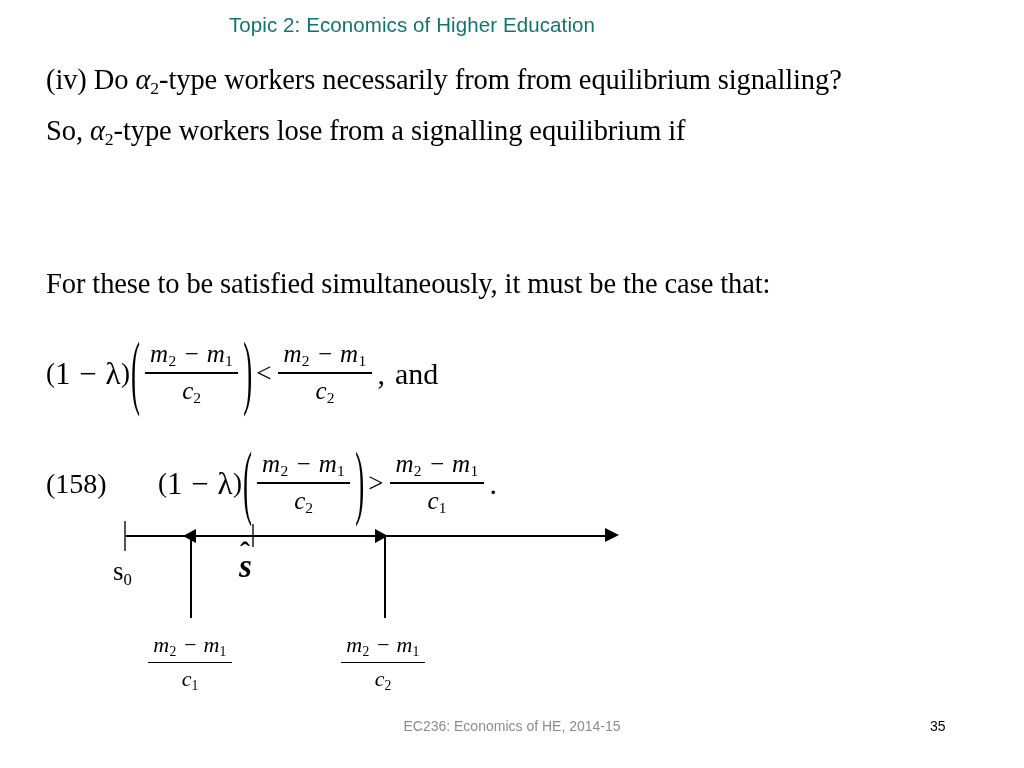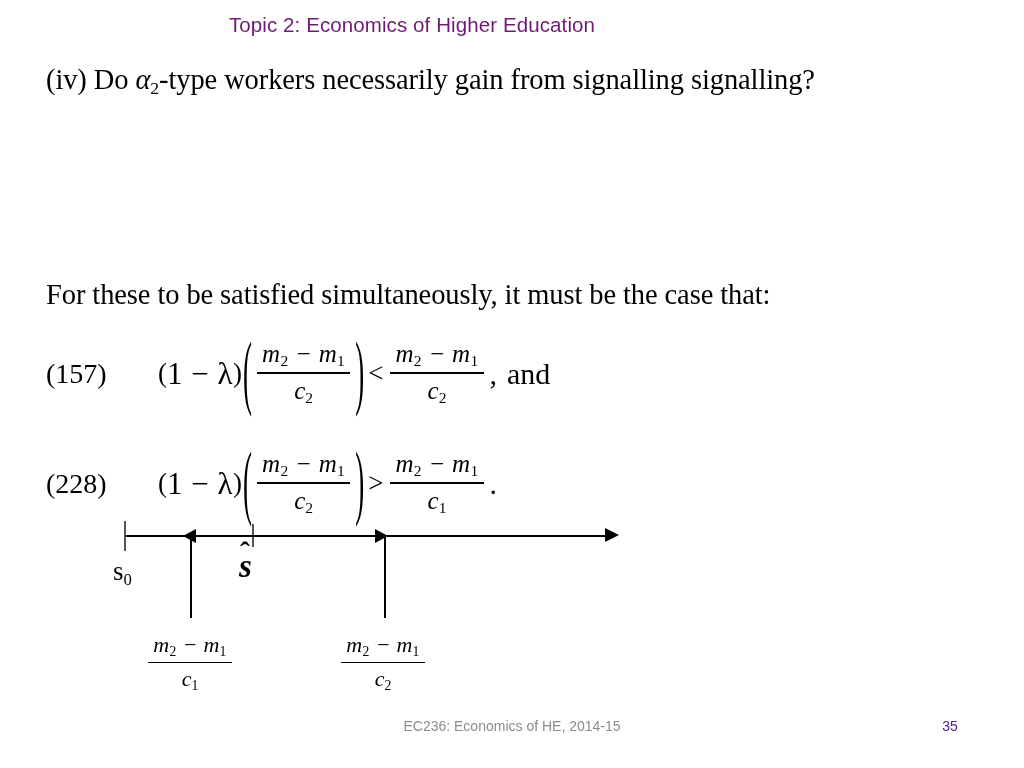--- a/index.html
+++ b/index.html
@@ -25,38 +25,38 @@
   
   .title {
     position: absolute;
     left: 0;
     top: 13px;
     width: 824px;
     text-align: center;
     font-family: "Liberation Sans", "DejaVu Sans", sans-serif;
     font-size: 20.5px;
     letter-spacing: 0.1px;
-    color: #701a75;
+    color: #0f766e;
     white-space: nowrap;
   }
 
   
   .body-line {
     position: absolute;
     left: 46px;
     font-size: 28.5px;
     line-height: 1;
     white-space: nowrap;
     letter-spacing: -0.1px;
   }
   .l1 { top: 66px; }
   .l2 { top: 117px; }
   .l3 { top: 168px; }
   .l4 { top: 220px; }
-  .l5 { top: 270px; margin-top: 11px; }
+  .l5 { top: 270px; }
 
   .mi { font-style: italic; }
   sub.sn {
     font-size: 0.62em;
     vertical-align: -0.28em;
     font-style: normal;
   }
 
   
   .eq-row {
@@ -261,42 +261,44 @@
     text-align: center;
     font-family: "Liberation Sans", "DejaVu Sans", sans-serif;
     font-size: 14px;
     color: #8c8c8c;
   }
   .footer-page {
     position: absolute;
     left: 930px;
     top: 718px;
     width: 40px;
-    text-align: center;
+    text-align: left;
     font-family: "Liberation Sans", "DejaVu Sans", sans-serif;
     font-size: 14px;
-    color: #4c1d95;
+    color: #000000;
   }
 </style>
 </head>
 <body>
 
 <div class="slide">
 
   <div class="title">Topic 2: Economics of Higher Education</div>
 
   <div class="body-line l1">
-    <span>(iv) Do </span><span class="mi">α</span><sub class="sn">2</sub><span>-type workers necessarily gain from signalling signalling?</span>
-  </div>
-
+    <span>(iv) Do </span><span class="mi">α</span><sub class="sn">2</sub><span>-type workers necessarily from from equilibrium signalling?</span>
+  </div>
+
+  <div class="body-line l2">
+    <span>So, </span><span class="mi">α</span><sub class="sn">2</sub><span>-type workers lose from a signalling equilibrium if</span>
+  </div>
 
   <div class="body-line l5">For these to be satisfied simultaneously, it must be the case that:</div>
 
   <div class="eq-row eq157">
-    <span class="eq-num">(157)</span>
     <span class="paren-l">(</span>
       <span class="lam">1 − λ</span>
       <span class="paren-r">)</span>
     <span class="bigparen">(</span>
     <span class="frac">
       <span class="num"><span>m</span><sub class="sn">2</sub>
         <span>−</span>
         <span>m</span><sub class="sn">1</sub></span>
       <span class="bar"></span>
       <span class="den"><span>c</span><sub class="sn">2</sub></span>
@@ -307,21 +309,21 @@
       <span class="num"><span>m</span><sub class="sn">2</sub>
         <span>−</span>
         <span>m</span><sub class="sn">1</sub></span>
       <span class="bar"></span>
       <span class="den"><span>c</span><sub class="sn">2</sub></span>
     </span>
     <span class="tail"><span>,</span><span class="word">and</span></span>
   </div>
 
   <div class="eq-row eq158">
-    <span class="eq-num">(228)</span>
+    <span class="eq-num">(158)</span>
     <span class="paren-l">(</span>
       <span class="lam">1 − λ</span>
       <span class="paren-r">)</span>
     <span class="bigparen">(</span>
     <span class="frac">
       <span class="num"><span>m</span><sub class="sn">2</sub>
         <span>−</span>
         <span>m</span><sub class="sn">1</sub></span>
       <span class="bar"></span>
       <span class="den"><span>c</span><sub class="sn">2</sub></span>

